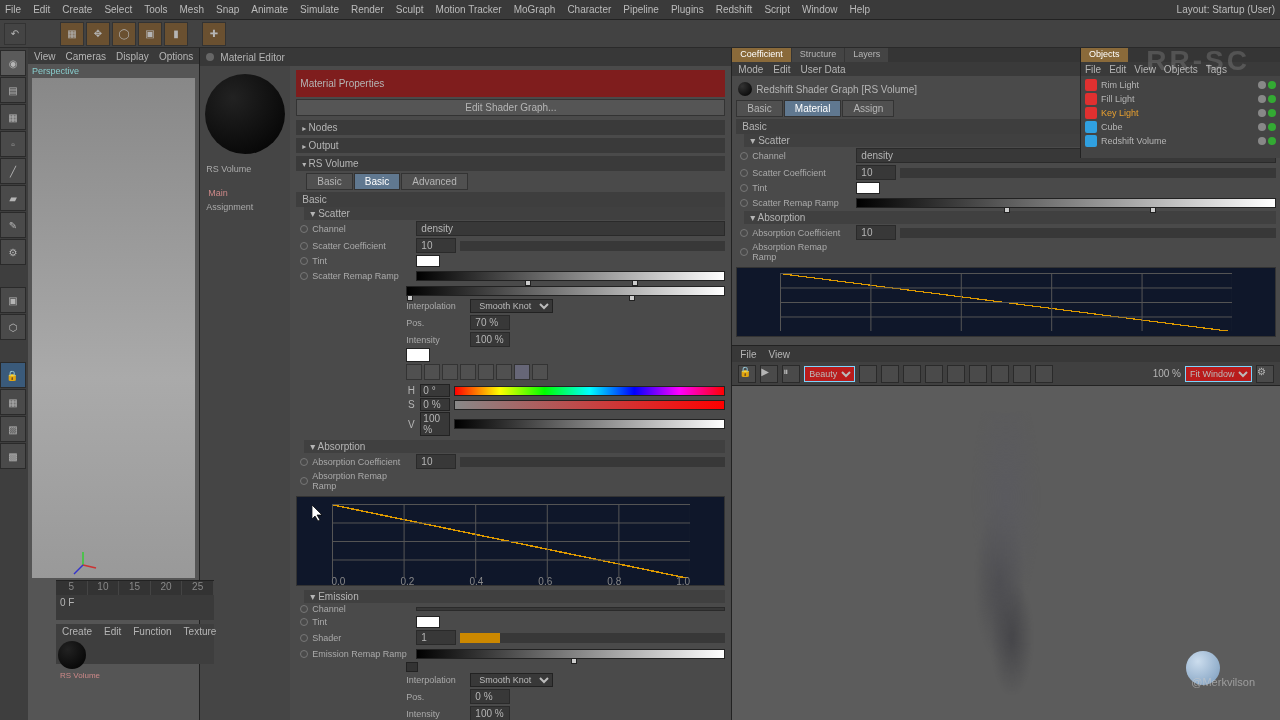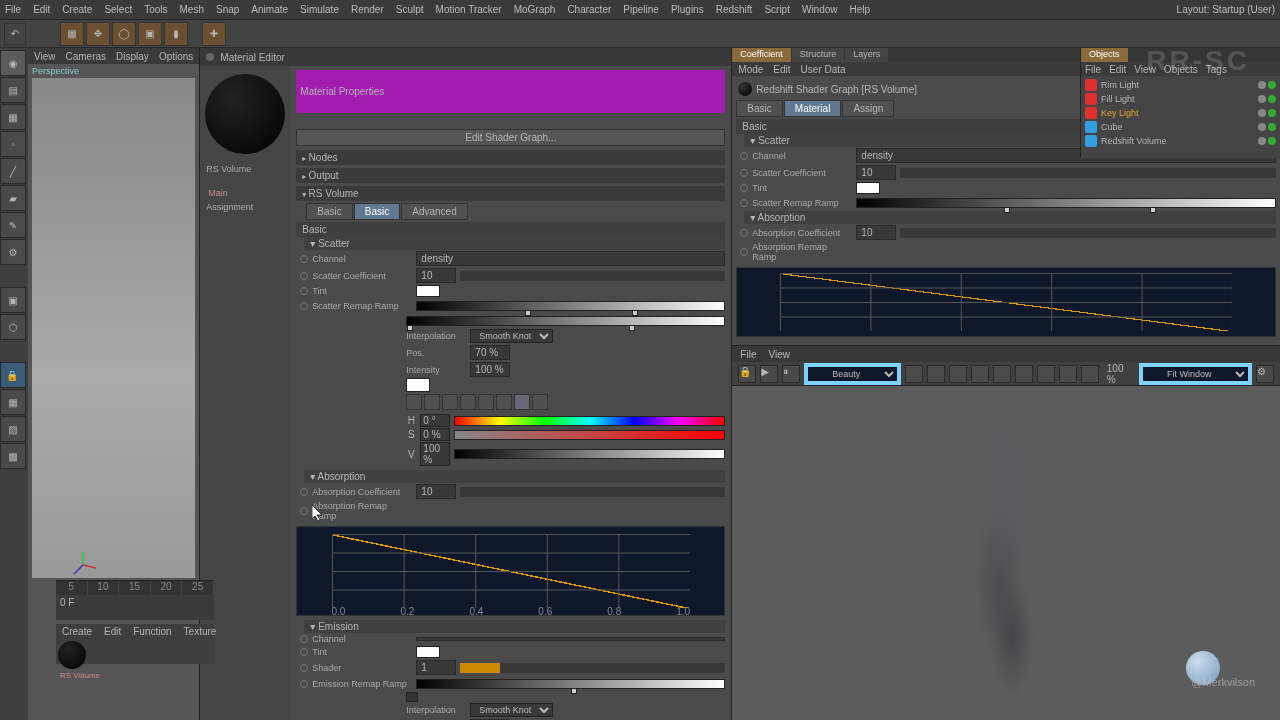--- a/index.html
+++ b/index.html
@@ -21,21 +21,21 @@
 .axis-gizmo{position:absolute;bottom:140px;left:40px;width:30px;height:30px}
 .material-editor{flex:0 0 532px;background:#474747;border-right:1px solid #222;display:flex;flex-direction:column;overflow:hidden}
 .me-title{height:18px;background:#383838;display:flex;align-items:center;padding:0 6px;gap:6px}
 .me-title .dot{width:8px;height:8px;border-radius:50%;background:#666}
 .me-body{display:flex;flex:1;overflow:hidden}
 .me-left{width:90px;background:#454545;padding:4px}
 .mat-preview{width:80px;height:80px;border-radius:50%;background:radial-gradient(circle at 35% 30%,#222,#000);margin:4px auto 10px}
 .me-left .shname{color:#aaa;font-size:9px;margin:4px 2px}
 .me-left .link{color:#c88;font-size:9px;margin:2px 4px;cursor:pointer}
 .me-right{flex:1;background:#4a4a4a;overflow-y:auto;padding:4px 6px}
-.prop-header{background:#a21caf;padding:16px 4px;margin-bottom:16px}
+.prop-header{background:#7f1d1d;padding:8px 4px;margin-bottom:2px}
 .edit-shader{background:#555;text-align:center;padding:2px;margin-bottom:4px;cursor:pointer;border:1px solid #333}
 .section-bar{background:#3a3a3a;padding:2px 6px;margin-top:3px;cursor:pointer}
 .section-bar::before{content:"▸ ";font-size:8px}
 .section-bar.open::before{content:"▾ "}
 .sub-section{background:#404040;padding:1px 6px;margin-left:8px;cursor:pointer}
 .tab-row{display:flex;gap:1px;margin:2px 0 2px 10px}
 .tab{padding:2px 10px;background:#505050;cursor:pointer;border:1px solid #333}
 .tab.active{background:#607890;color:#fff}
 .basic-hdr{background:#3e3e3e;padding:2px 6px;margin-top:2px}
 .field-row{display:flex;align-items:center;padding:1px 0;gap:4px}
@@ -63,21 +63,21 @@
 .attr-tabs .t{padding:1px 8px;background:#444;cursor:pointer;font-size:9px}
 .attr-tabs .t.active{background:#8a6a3a;color:#fff}
 .attr-menu{height:14px;background:#3a3a3a;display:flex;gap:10px;padding:0 6px;align-items:center}
 .attr-body{flex:0 0 270px;background:#4a4a4a;padding:4px;overflow:hidden;border-bottom:1px solid #222}
 .shader-name{display:flex;align-items:center;gap:4px;padding:2px}
 .shader-ball{width:14px;height:14px;border-radius:50%;background:radial-gradient(circle at 30% 30%,#333,#000)}
 .render-view{flex:1;background:#3e3e3e;display:flex;flex-direction:column}
 .rv-menu{height:16px;background:#383838;display:flex;gap:12px;padding:0 8px;align-items:center}
 .rv-toolbar{height:24px;background:#404040;display:flex;align-items:center;padding:0 6px;gap:4px;border-bottom:1px solid #222}
 .rv-toolbar .rvb{width:18px;height:18px;background:#4a4a4a;border:1px solid #2a2a2a;cursor:pointer}
-.rv-toolbar select{background:#0f172a;color:#bbb;border:4px solid #7dd3fc;font-size:9px;padding:1px 20px}
+.rv-toolbar select{background:#b91c1c;color:#bbb;border:1px solid #7dd3fc;font-size:9px;padding:1px 0}
 .rv-canvas{flex:1;background:#5c5c5c;position:relative;display:flex;align-items:center;justify-content:center}
 .smoke{width:120px;height:280px;position:relative;filter:blur(1px)}
 .smoke::before{content:"";position:absolute;inset:0;background:radial-gradient(ellipse 40% 60% at 50% 30%,rgba(90,90,95,0.9),transparent 70%),radial-gradient(ellipse 30% 40% at 45% 60%,rgba(70,70,75,0.8),transparent 70%),radial-gradient(ellipse 25% 30% at 55% 80%,rgba(60,60,65,0.7),transparent 70%)}
 .objects-panel{position:absolute;top:48px;right:0;width:200px;height:110px;background:#444;border-left:1px solid #222;z-index:5}
 .obj-tabs{height:14px;background:#353535;display:flex}
 .obj-tabs .t{padding:1px 8px;background:#444;font-size:9px}
 .obj-tabs .t.active{background:#8a6a3a;color:#fff}
 .obj-menu{height:14px;background:#3a3a3a;display:flex;gap:8px;padding:0 4px;align-items:center;font-size:9px}
 .obj-list{padding:2px}
 .obj-item{display:flex;align-items:center;gap:4px;padding:1px 2px}

